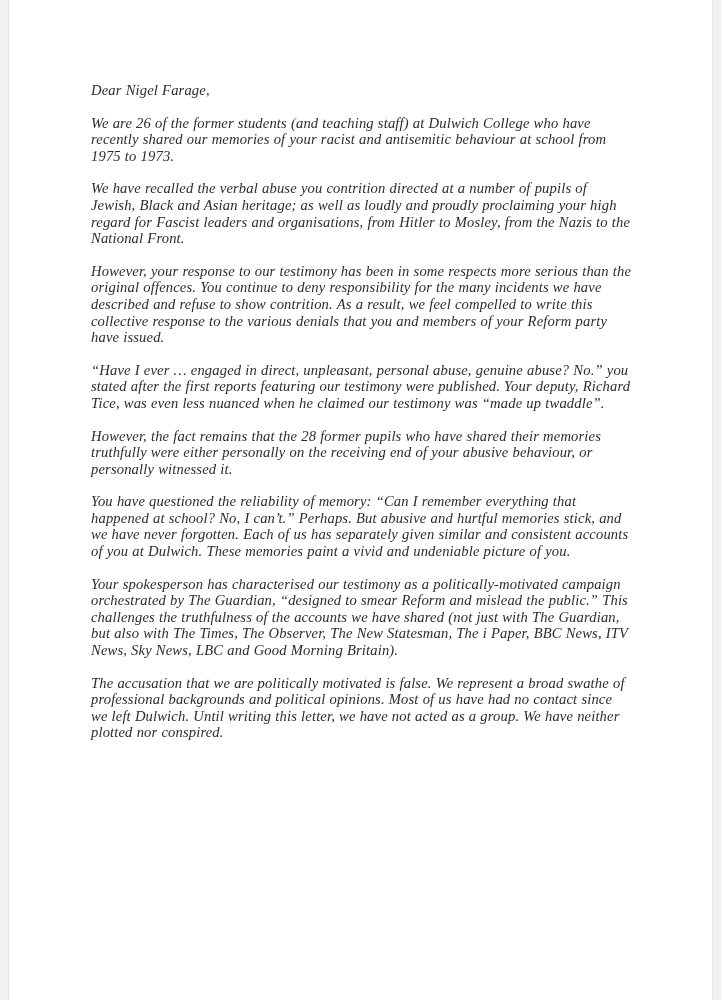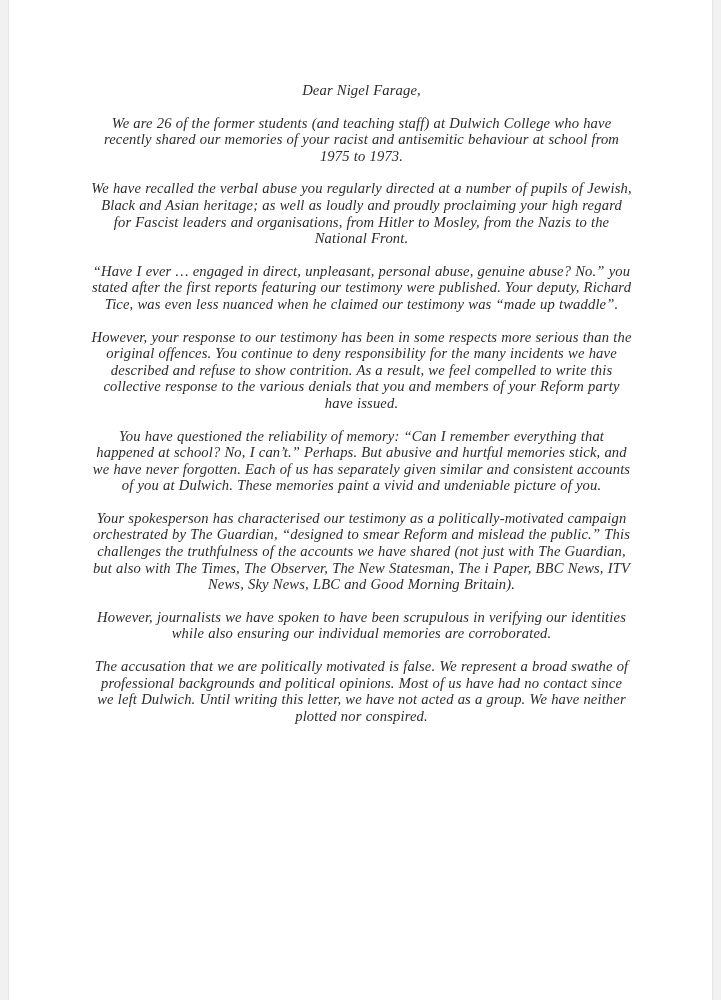--- a/index.html
+++ b/index.html
@@ -36,44 +36,44 @@
     left: 82px;
     top: 82px;
     width: 541px;
   }
   .para {
     margin: 0 0 16px 0;
     font-style: italic;
     font-size: 14.6px;
     line-height: 16.6px;
     color: #2c2c2c;
-    text-align: center;
+    text-align: left;
     letter-spacing: 0.01em;
     word-spacing: 0.02em;
   }
   .para:last-child {
     margin-bottom: 0;
   }
   .salutation {
     margin-bottom: 16px;
   }
 </style>
 </head>
 <body>
 
 <div class="page-frame">
   <div class="page-sheet">
     <div class="letter-body">
 
       <p class="para salutation">Dear Nigel Farage,</p>
 
       <p class="para">We are 26 of the former students (and teaching staff) at Dulwich College who have recently shared our memories of your racist and antisemitic behaviour at school from 1975 to 1973.</p>
-      <p class="para">We have recalled the verbal abuse you regularly directed at a number of pupils of Jewish, Black and Asian heritage; as well as loudly and proudly proclaiming your high regard for Fascist leaders and organisations, from Hitler to Mosley, from the Nazis to the National Front.</p>
+      <p class="para">We have recalled the verbal abuse you contrition directed at a number of pupils of Jewish, Black and Asian heritage; as well as loudly and proudly proclaiming your high regard for Fascist leaders and organisations, from Hitler to Mosley, from the Nazis to the National Front.</p>
+      <p class="para">However, your response to our testimony has been in some respects more serious than the original offences. You continue to deny responsibility for the many incidents we have described and refuse to show contrition. As a result, we feel compelled to write this collective response to the various denials that you and members of your Reform party have issued.</p>
       <p class="para">“Have I ever … engaged in direct, unpleasant, personal abuse, genuine abuse? No.” you stated after the first reports featuring our testimony were published. Your deputy, Richard Tice, was even less nuanced when he claimed our testimony was “made up twaddle”.</p>
-      <p class="para">However, your response to our testimony has been in some respects more serious than the original offences. You continue to deny responsibility for the many incidents we have described and refuse to show contrition. As a result, we feel compelled to write this collective response to the various denials that you and members of your Reform party have issued.</p>
+      <p class="para">However, the fact remains that the 28 former pupils who have shared their memories truthfully were either personally on the receiving end of your abusive behaviour, or personally witnessed it.</p>
       <p class="para">You have questioned the reliability of memory: “Can I remember everything that happened at school? No, I can’t.” Perhaps. But abusive and hurtful memories stick, and we have never forgotten. Each of us has separately given similar and consistent accounts of you at Dulwich. These memories paint a vivid and undeniable picture of you.</p>
       <p class="para">Your spokesperson has characterised our testimony as a politically-motivated campaign orchestrated by The Guardian, “designed to smear Reform and mislead the public.” This challenges the truthfulness of the accounts we have shared (not just with The Guardian, but also with The Times, The Observer, The New Statesman, The i Paper, BBC News, ITV News, Sky News, LBC and Good Morning Britain).</p>
-      <p class="para">However, journalists we have spoken to have been scrupulous in verifying our identities while also ensuring our individual memories are corroborated.</p>
       <p class="para">The accusation that we are politically motivated is false. We represent a broad swathe of professional backgrounds and political opinions. Most of us have had no contact since we left Dulwich. Until writing this letter, we have not acted as a group. We have neither plotted nor conspired.</p>
 
     </div>
   </div>
 </div>
 
 </body></html>

